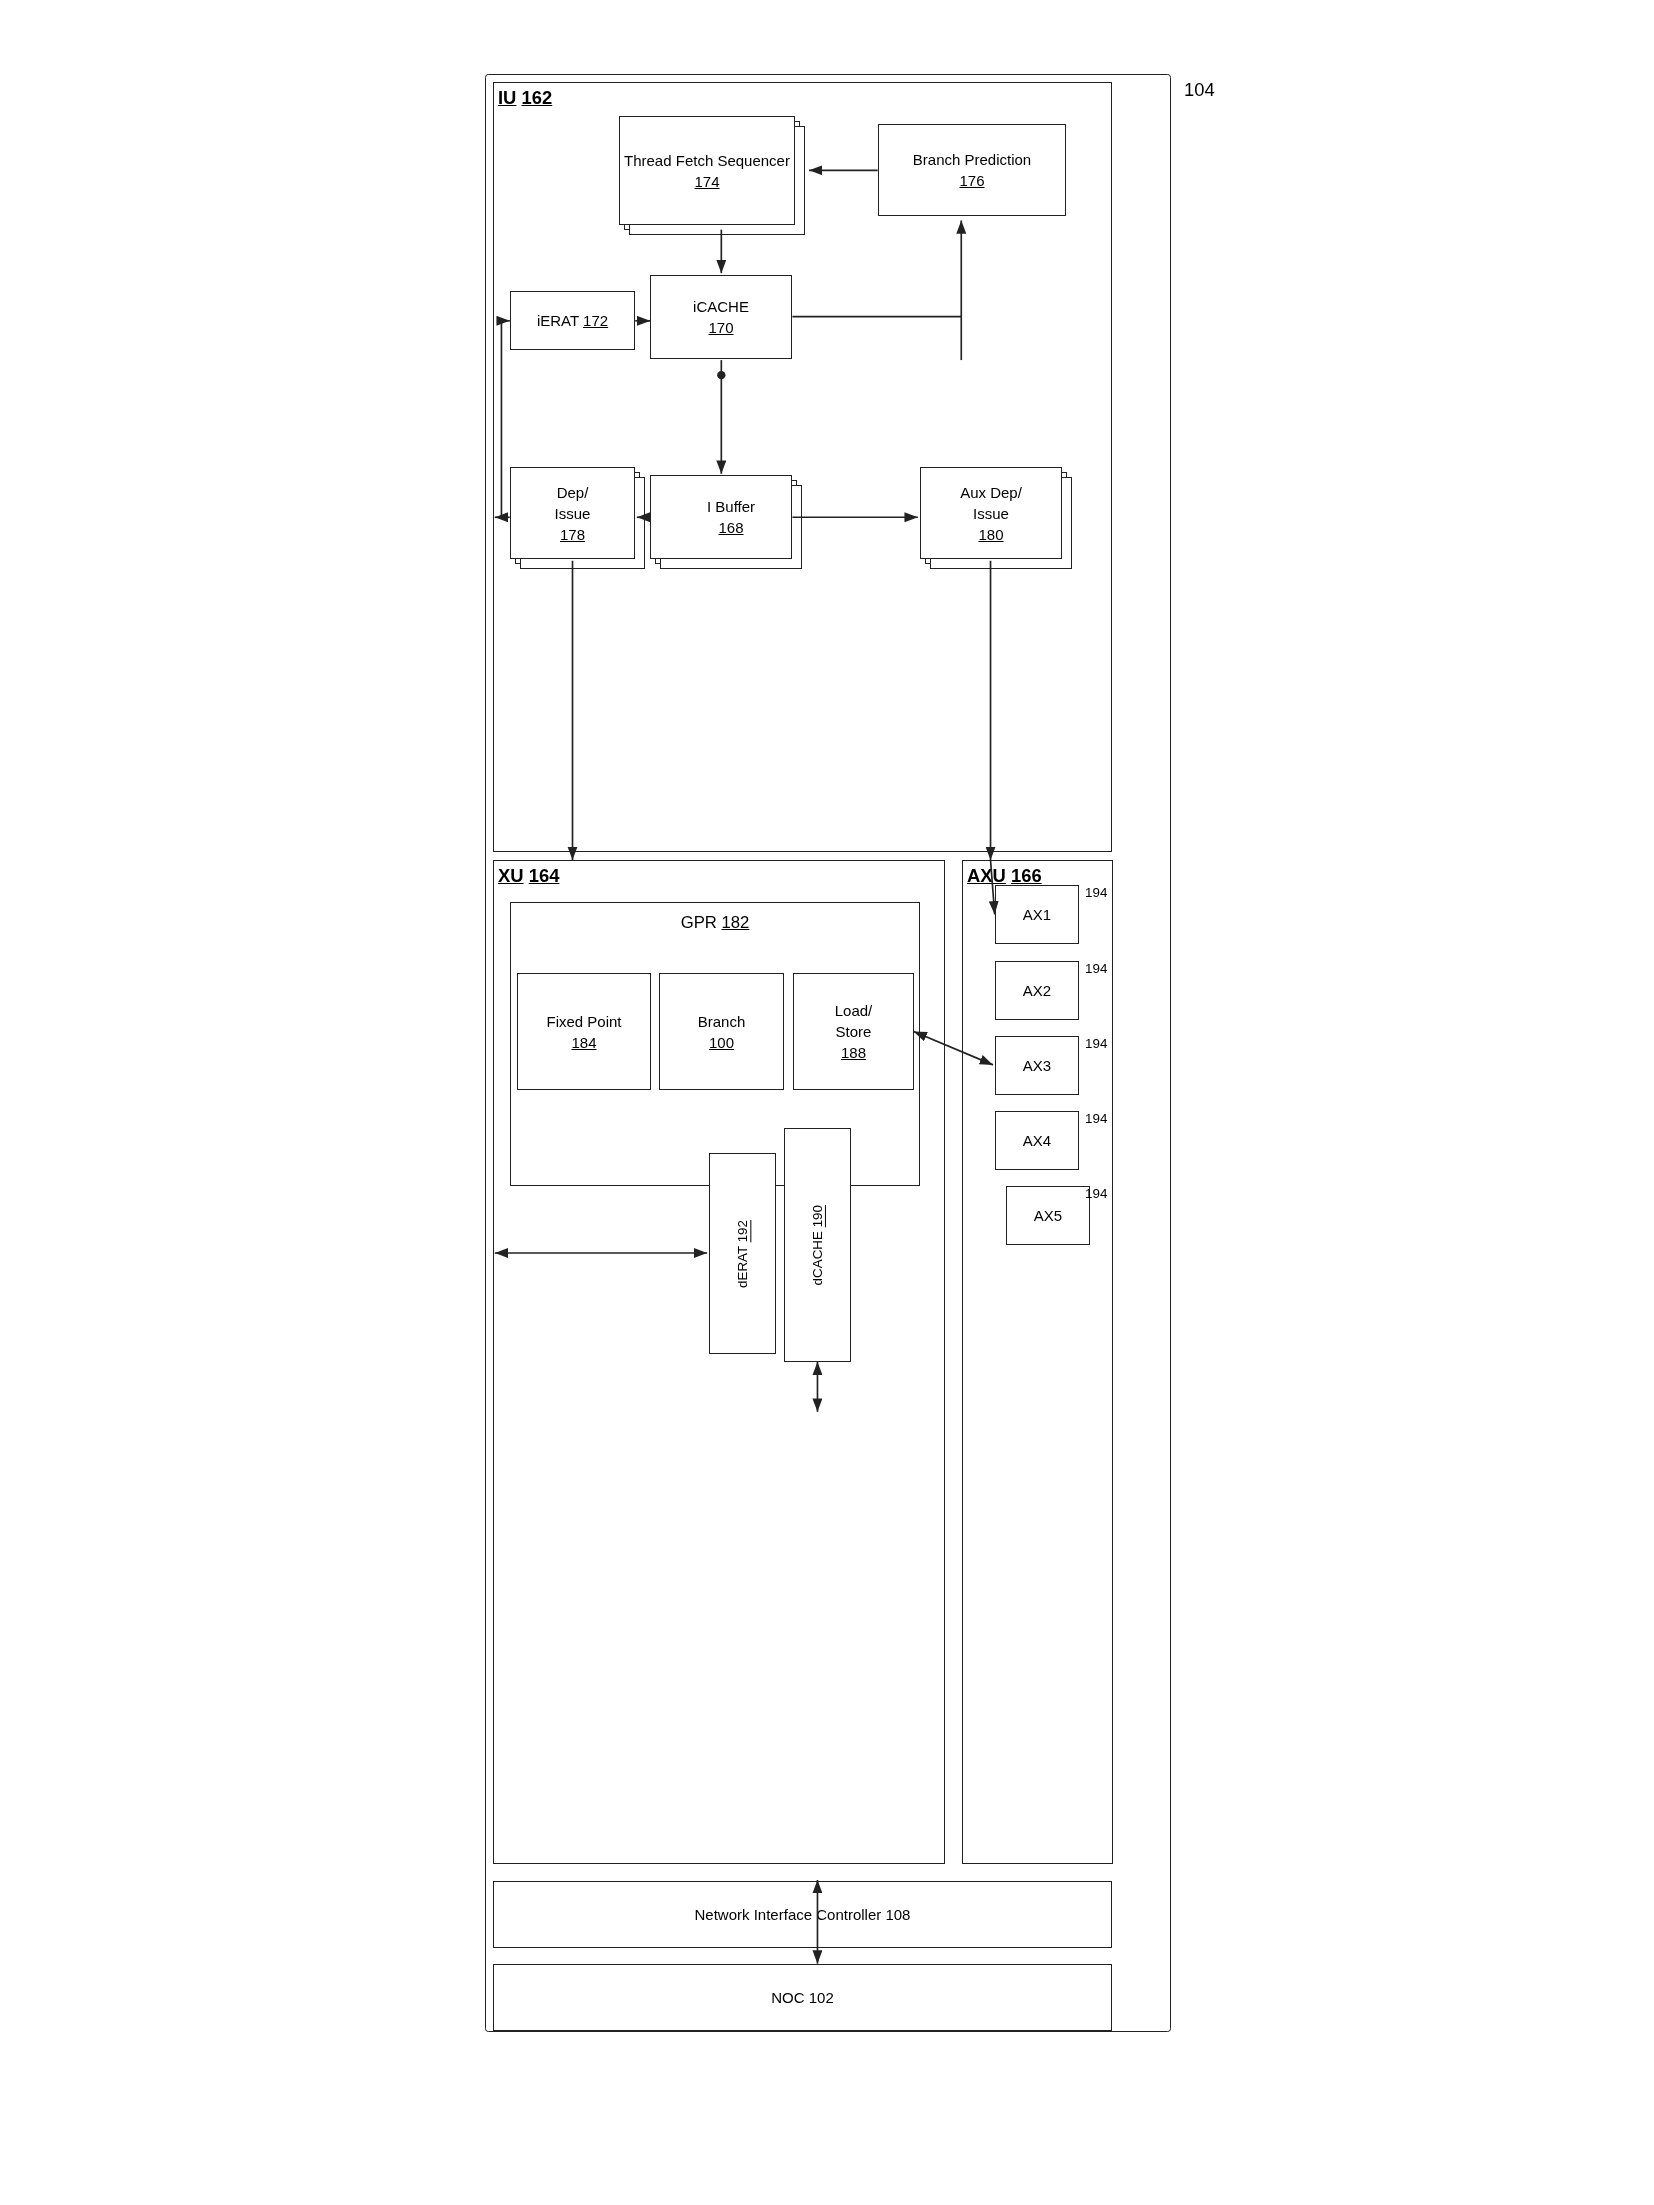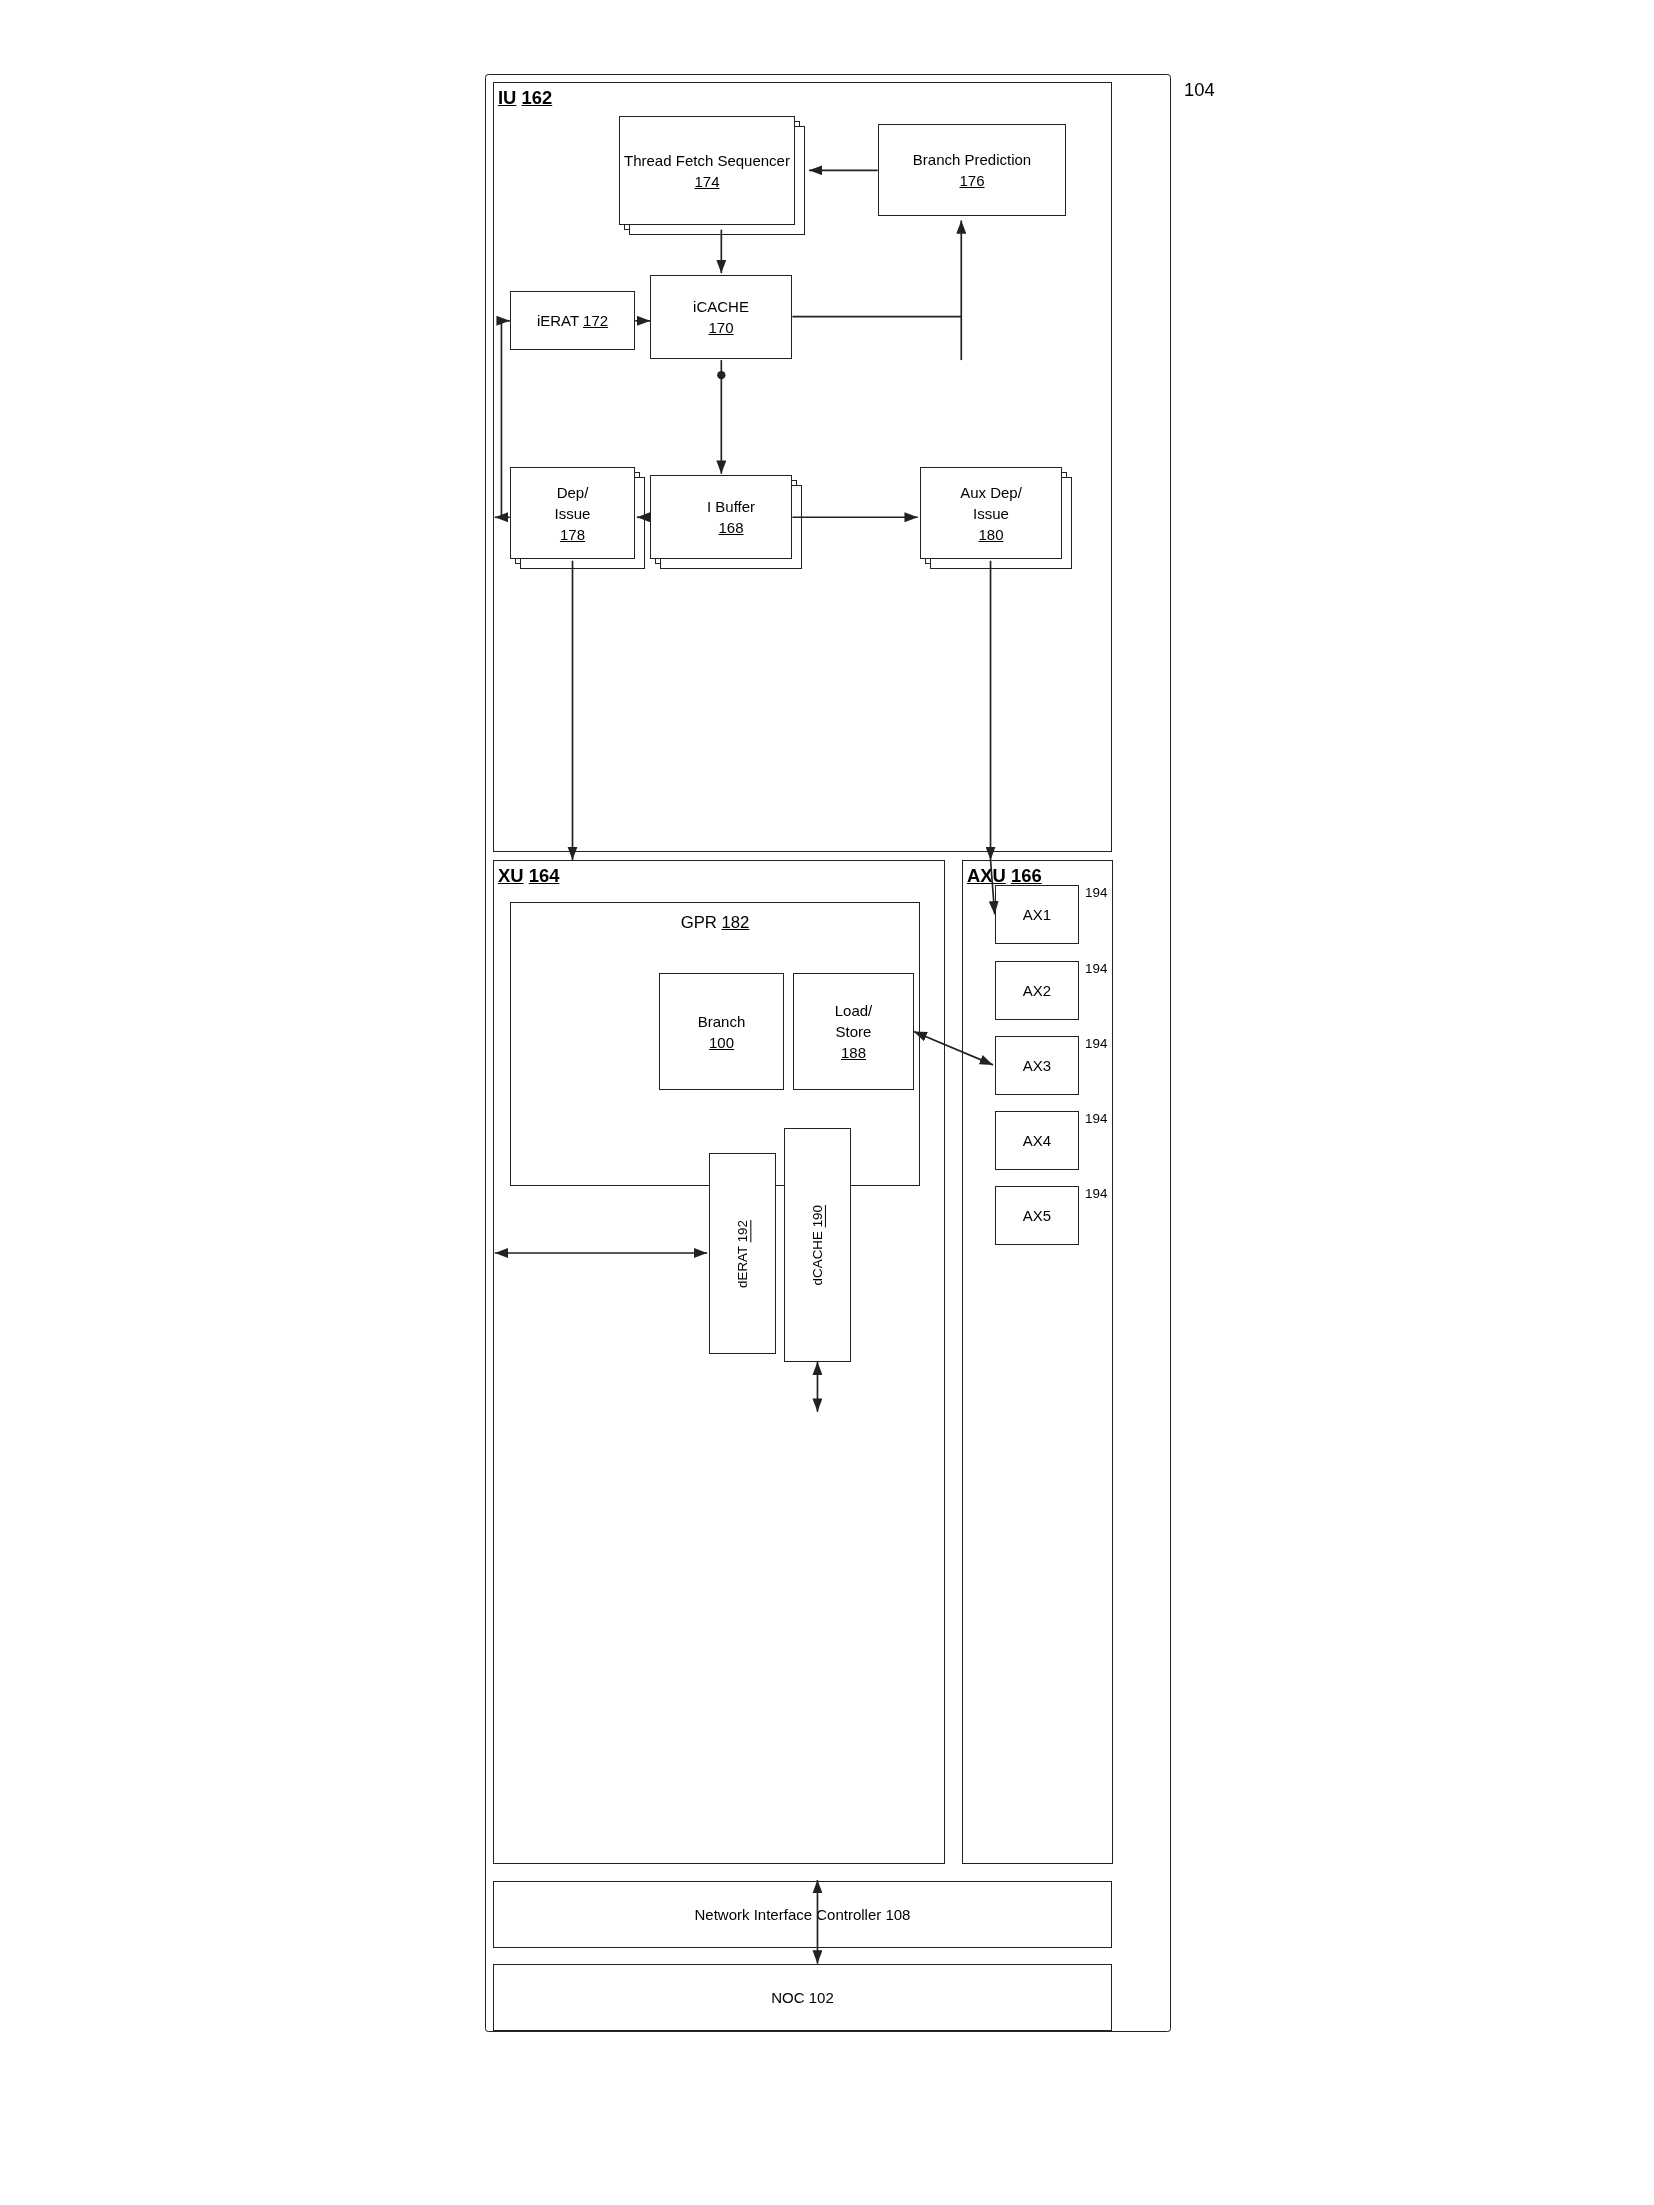--- a/index.html
+++ b/index.html
@@ -503,20 +503,25 @@
     <div class="axu-label">
       <span>AXU</span> <u>166</u>
     </div>
 
     <div class="gpr-box">
       <div style="position:absolute;top:10px;left:50%;transform:translateX(-50%);font-size:16.7px;">
         GPR <u>182</u>
       </div>
     </div>
 
+    <div class="fixedpoint-box">
+      <div class="box-text">
+        Fixed Point<br><u>184</u>
+      </div>
+    </div>
 
     <div class="branch-sub-box">
       <div class="box-text">
         Branch<br><u>100</u>
       </div>
     </div>
 
     <div class="loadstore-box">
       <div class="box-text">
         Load/<br>Store<br><u>188</u>
@@ -532,21 +537,21 @@
     <div class="dcache-box">
       <div class="dcache-label">
         dCACHE <u>190</u>
       </div>
     </div>
 
     <div class="ax-box" style="top:828px;left:527px;">AX1</div>
     <div class="ax-box" style="top:904px;left:527px;">AX2</div>
     <div class="ax-box" style="top:979px;left:527px;">AX3</div>
     <div class="ax-box" style="top:1054px;left:527px;">AX4</div>
-    <div class="ax-box" style="top:1129px;left:527px;">AX5</div>
+    <div class="ax-box" style="top:1129px;left:538px;">AX5</div>
 
     <div style="position:absolute;top:828px;left:617px;font-size:13.4px;">194</div>
     <div style="position:absolute;top:904px;left:617px;font-size:13.4px;">194</div>
     <div style="position:absolute;top:979px;left:617px;font-size:13.4px;">194</div>
     <div style="position:absolute;top:1054px;left:617px;font-size:13.4px;">194</div>
     <div style="position:absolute;top:1129px;left:617px;font-size:13.4px;">194</div>
 
     <div class="nic-box">
       <div class="box-text">
         <span>Network Interface Controller</span> <span>108</span>

